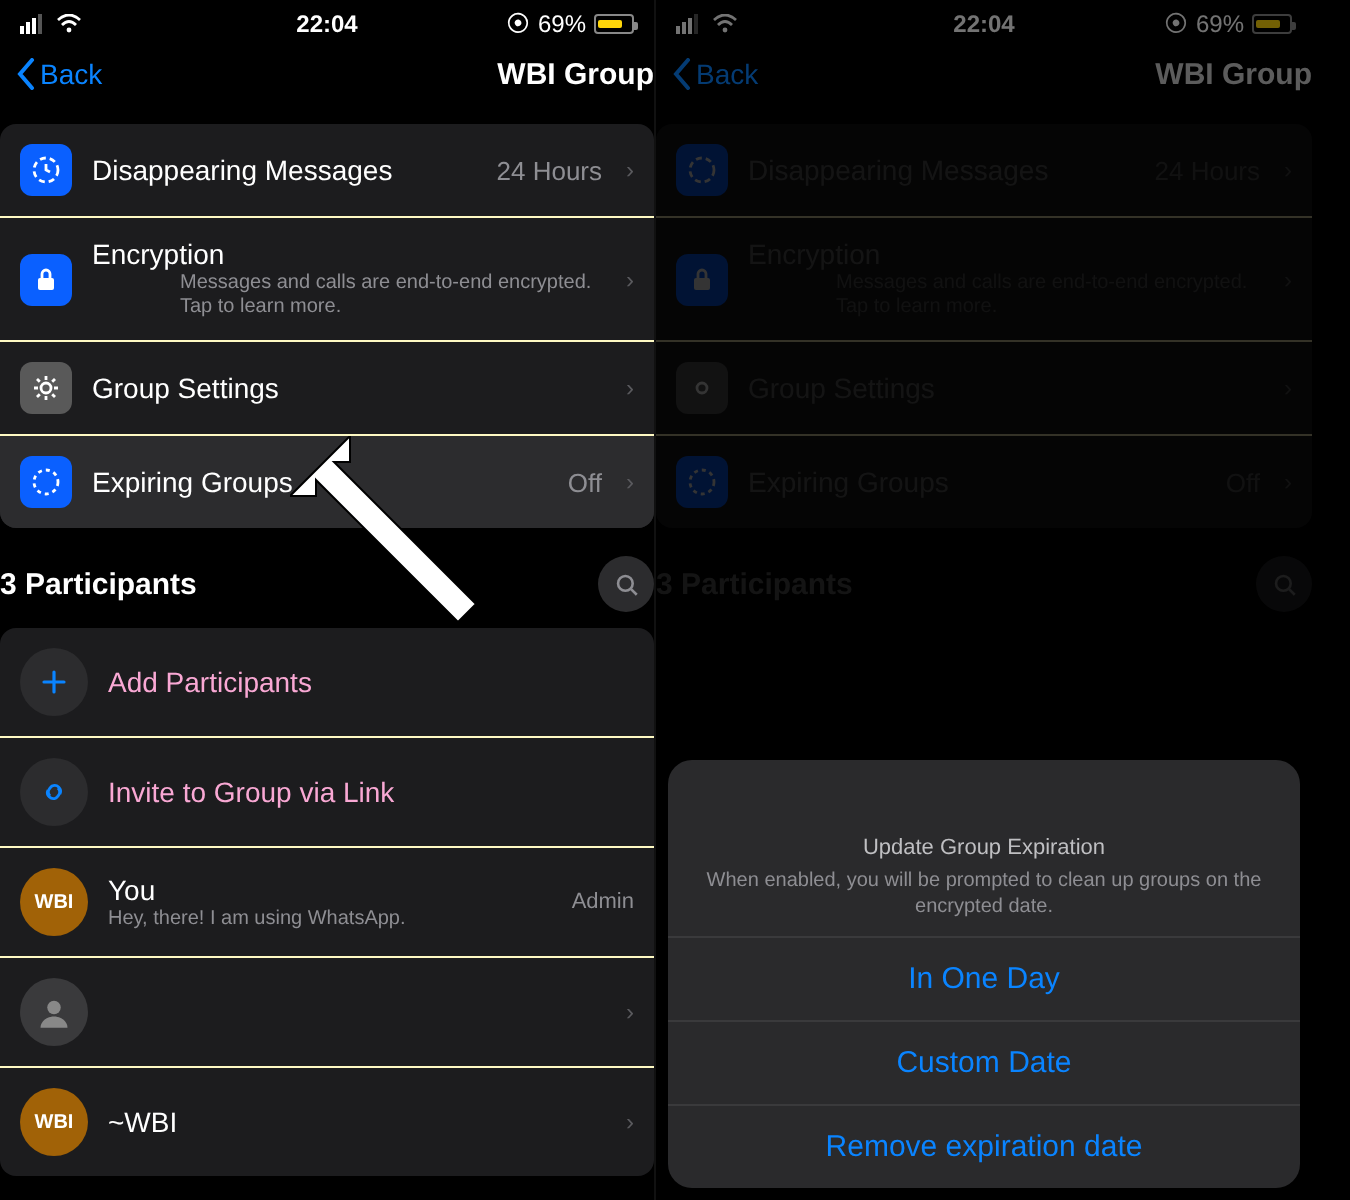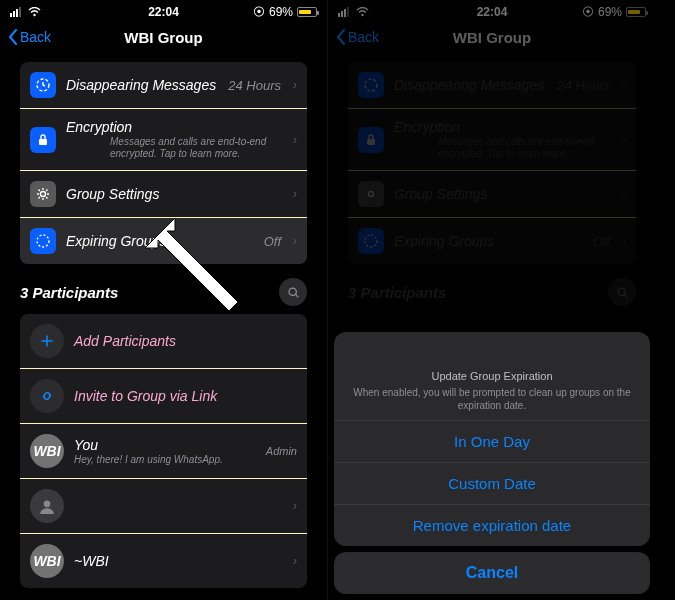--- a/index.html
+++ b/index.html
@@ -12,44 +12,44 @@
   .status .mid { position:absolute; left:0; right:0; text-align:center; font-weight:600; color:#fff;}
   .status-left, .status-right { display:flex; align-items:center; gap:4px; }
   .bat { width:20px; height:10px; border:1px solid #888; border-radius:2px; position:relative; }
   .bat::after { content:""; position:absolute; top:2px; bottom:2px; left:1px; width:69%; background:#ffd60a; border-radius:1px;}
   .bat::before { content:""; position:absolute; right:-3px; top:3px; width:2px; height:4px; background:#888; border-radius:0 1px 1px 0;}
 
   
   .nav { display:flex; align-items:center; height:34px; padding:0 8px; position:relative;}
   .back { color:#0a84ff; font-size:14px; display:flex; align-items:center; gap:2px;}
   .back svg { width:10px; height:16px; }
-  .title { position:absolute; left:0; right:0; text-align:center; color:#fff; font-weight:600; font-size:15px;}
-
-  .content { padding:0 20px;font-style:italic; }
+  .title { position:absolute; left:0; right:0; text-align:right; color:#fff; font-weight:600; font-size:15px;}
+
+  .content { padding:0 0; }
   .card { background:#1c1c1e; border-radius:8px; overflow:hidden; margin-top:8px;}
   .row { display:flex; align-items:center; padding:10px 10px; gap:10px; position:relative; }
   .row + .row { border-top:1px solid #fef9c3; }
   .row.highlight { background:#2c2c2e; }
   .icwrap { width:26px; height:26px; border-radius:6px; display:flex; align-items:center; justify-content:center; flex-shrink:0;}
   .icwrap.blue { background:#0a60ff; }
   .icwrap.grey { background:#595959; }
   .labels { flex:1; min-width:0; }
   .label { color:#fff; font-size:14px; }
   .sublabel { color:#8e8e93; font-size:10px; line-height:1.2; margin-top:1px;margin-left:44px;}
   .value { color:#8e8e93; font-size:13px; margin-right:2px;}
   .chev { color:#5a5a5e; font-size:12px; }
 
   .sectionhdr { display:flex; align-items:center; justify-content:space-between; margin:14px 0 4px 0;}
   .sectionhdr h2 { color:#fff; font-size:15px; font-weight:700;}
   .searchcirc { width:28px; height:28px; border-radius:50%; background:#2c2c2e; display:flex; align-items:center; justify-content:center;}
   .searchcirc svg { width:13px; height:13px; stroke:#8e8e93;}
 
   .plist .picon { width:34px; height:34px; border-radius:50%; display:flex; align-items:center; justify-content:center; flex-shrink:0;}
   .plist .picon.dark { background:#2c2c2e; }
-  .plist .picon.wbi { background:#737373; color:#fff; font-weight:700; font-size:14px;}
+  .plist .picon.wbi { background:#a16207; color:#fff; font-weight:700; font-size:10px;}
   .plist .ptxt { flex:1; min-width:0;}
   .plist .pname { font-size:14px;}
   .plist .pname.blue { color:#f9a8d4;}
   .plist .pname.white { color:#fff;}
   .plist .psub { color:#8e8e93; font-size:10px; margin-top:1px;}
   .plist .admin { color:#8e8e93; font-size:11px;}
 
   
   .arrow { position:absolute; left:145px; top:218px; pointer-events:none;}
 
@@ -321,21 +321,20 @@
         </div>
     </div>
   </div>
 
   <div class="dim-overlay"></div>
 
   <div class="sheet-wrap">
     <div class="sheet">
       <div class="sheet-head">
         <div class="sheet-title">Update Group Expiration</div>
-        <div class="sheet-desc">When enabled, you will be prompted to clean up groups on the expiration date.</div>
+        <div class="sheet-desc">When enabled, you will be prompted to clean up groups on the encrypted date.</div>
       </div>
       <div class="sheet-opt">In One Day</div>
       <div class="sheet-opt">Custom Date</div>
       <div class="sheet-opt">Remove expiration date</div>
     </div>
-    <div class="cancel">Cancel</div>
   </div>
 </div>
 
 </body></html>

